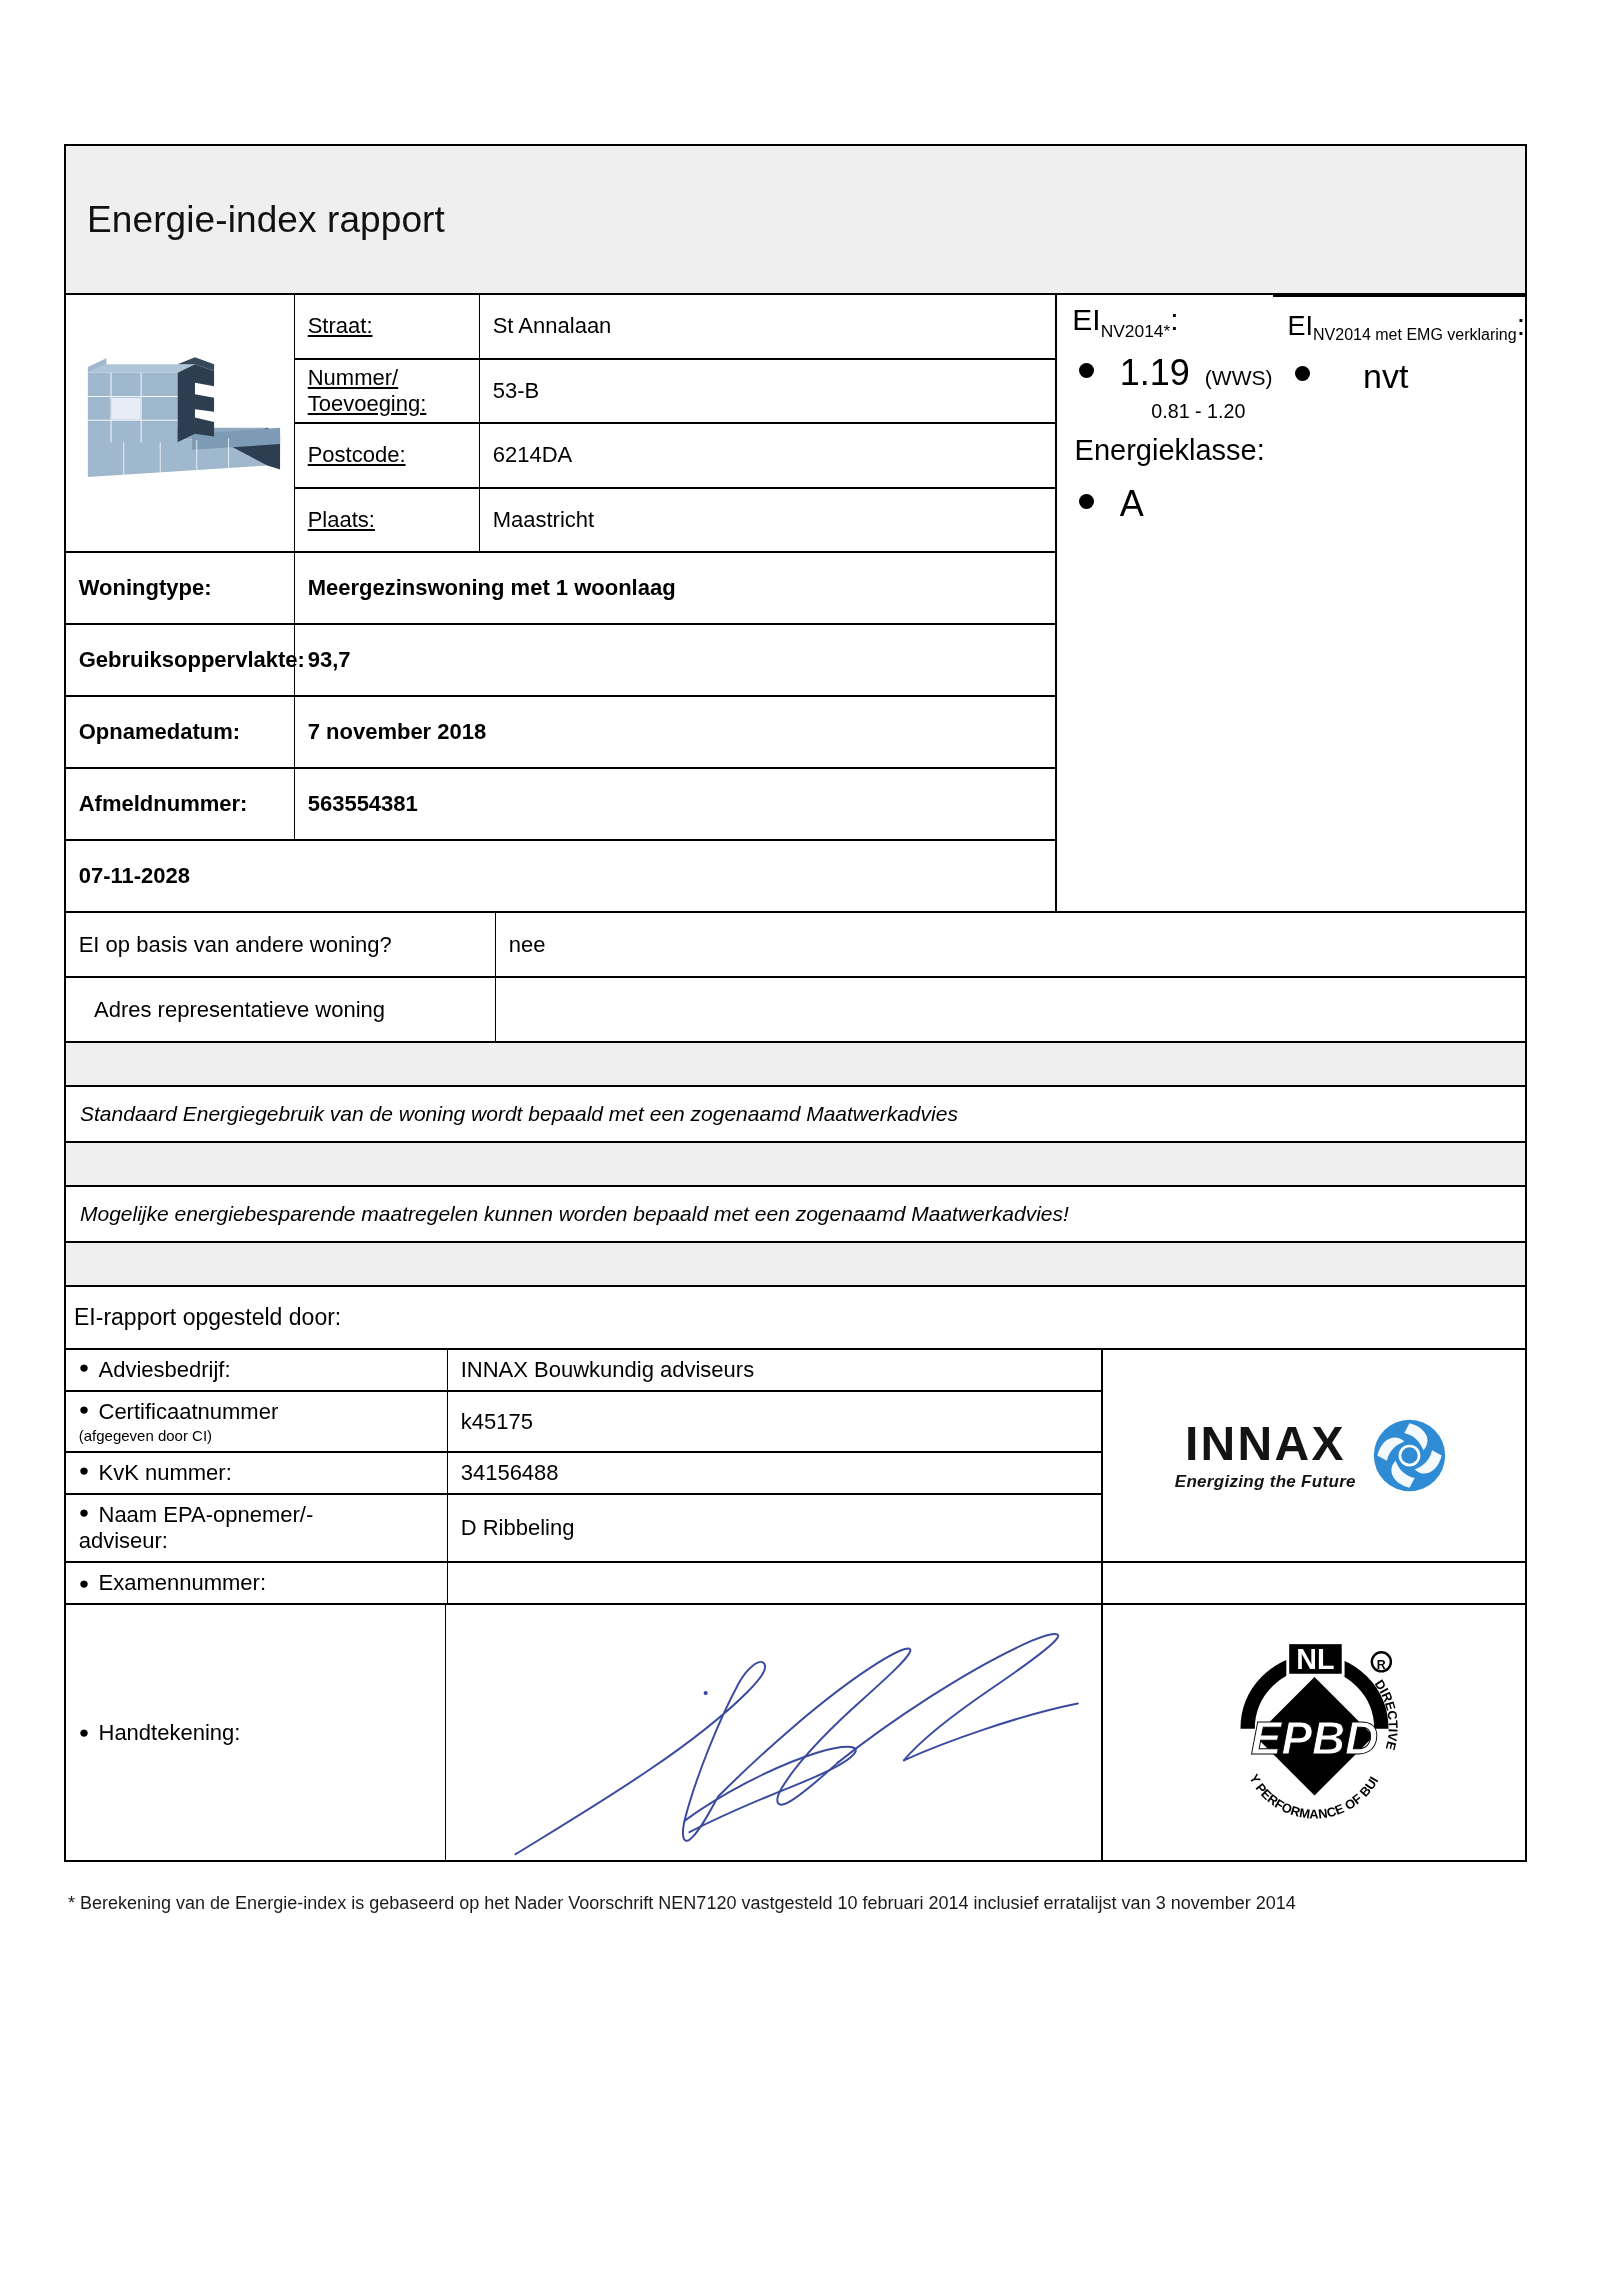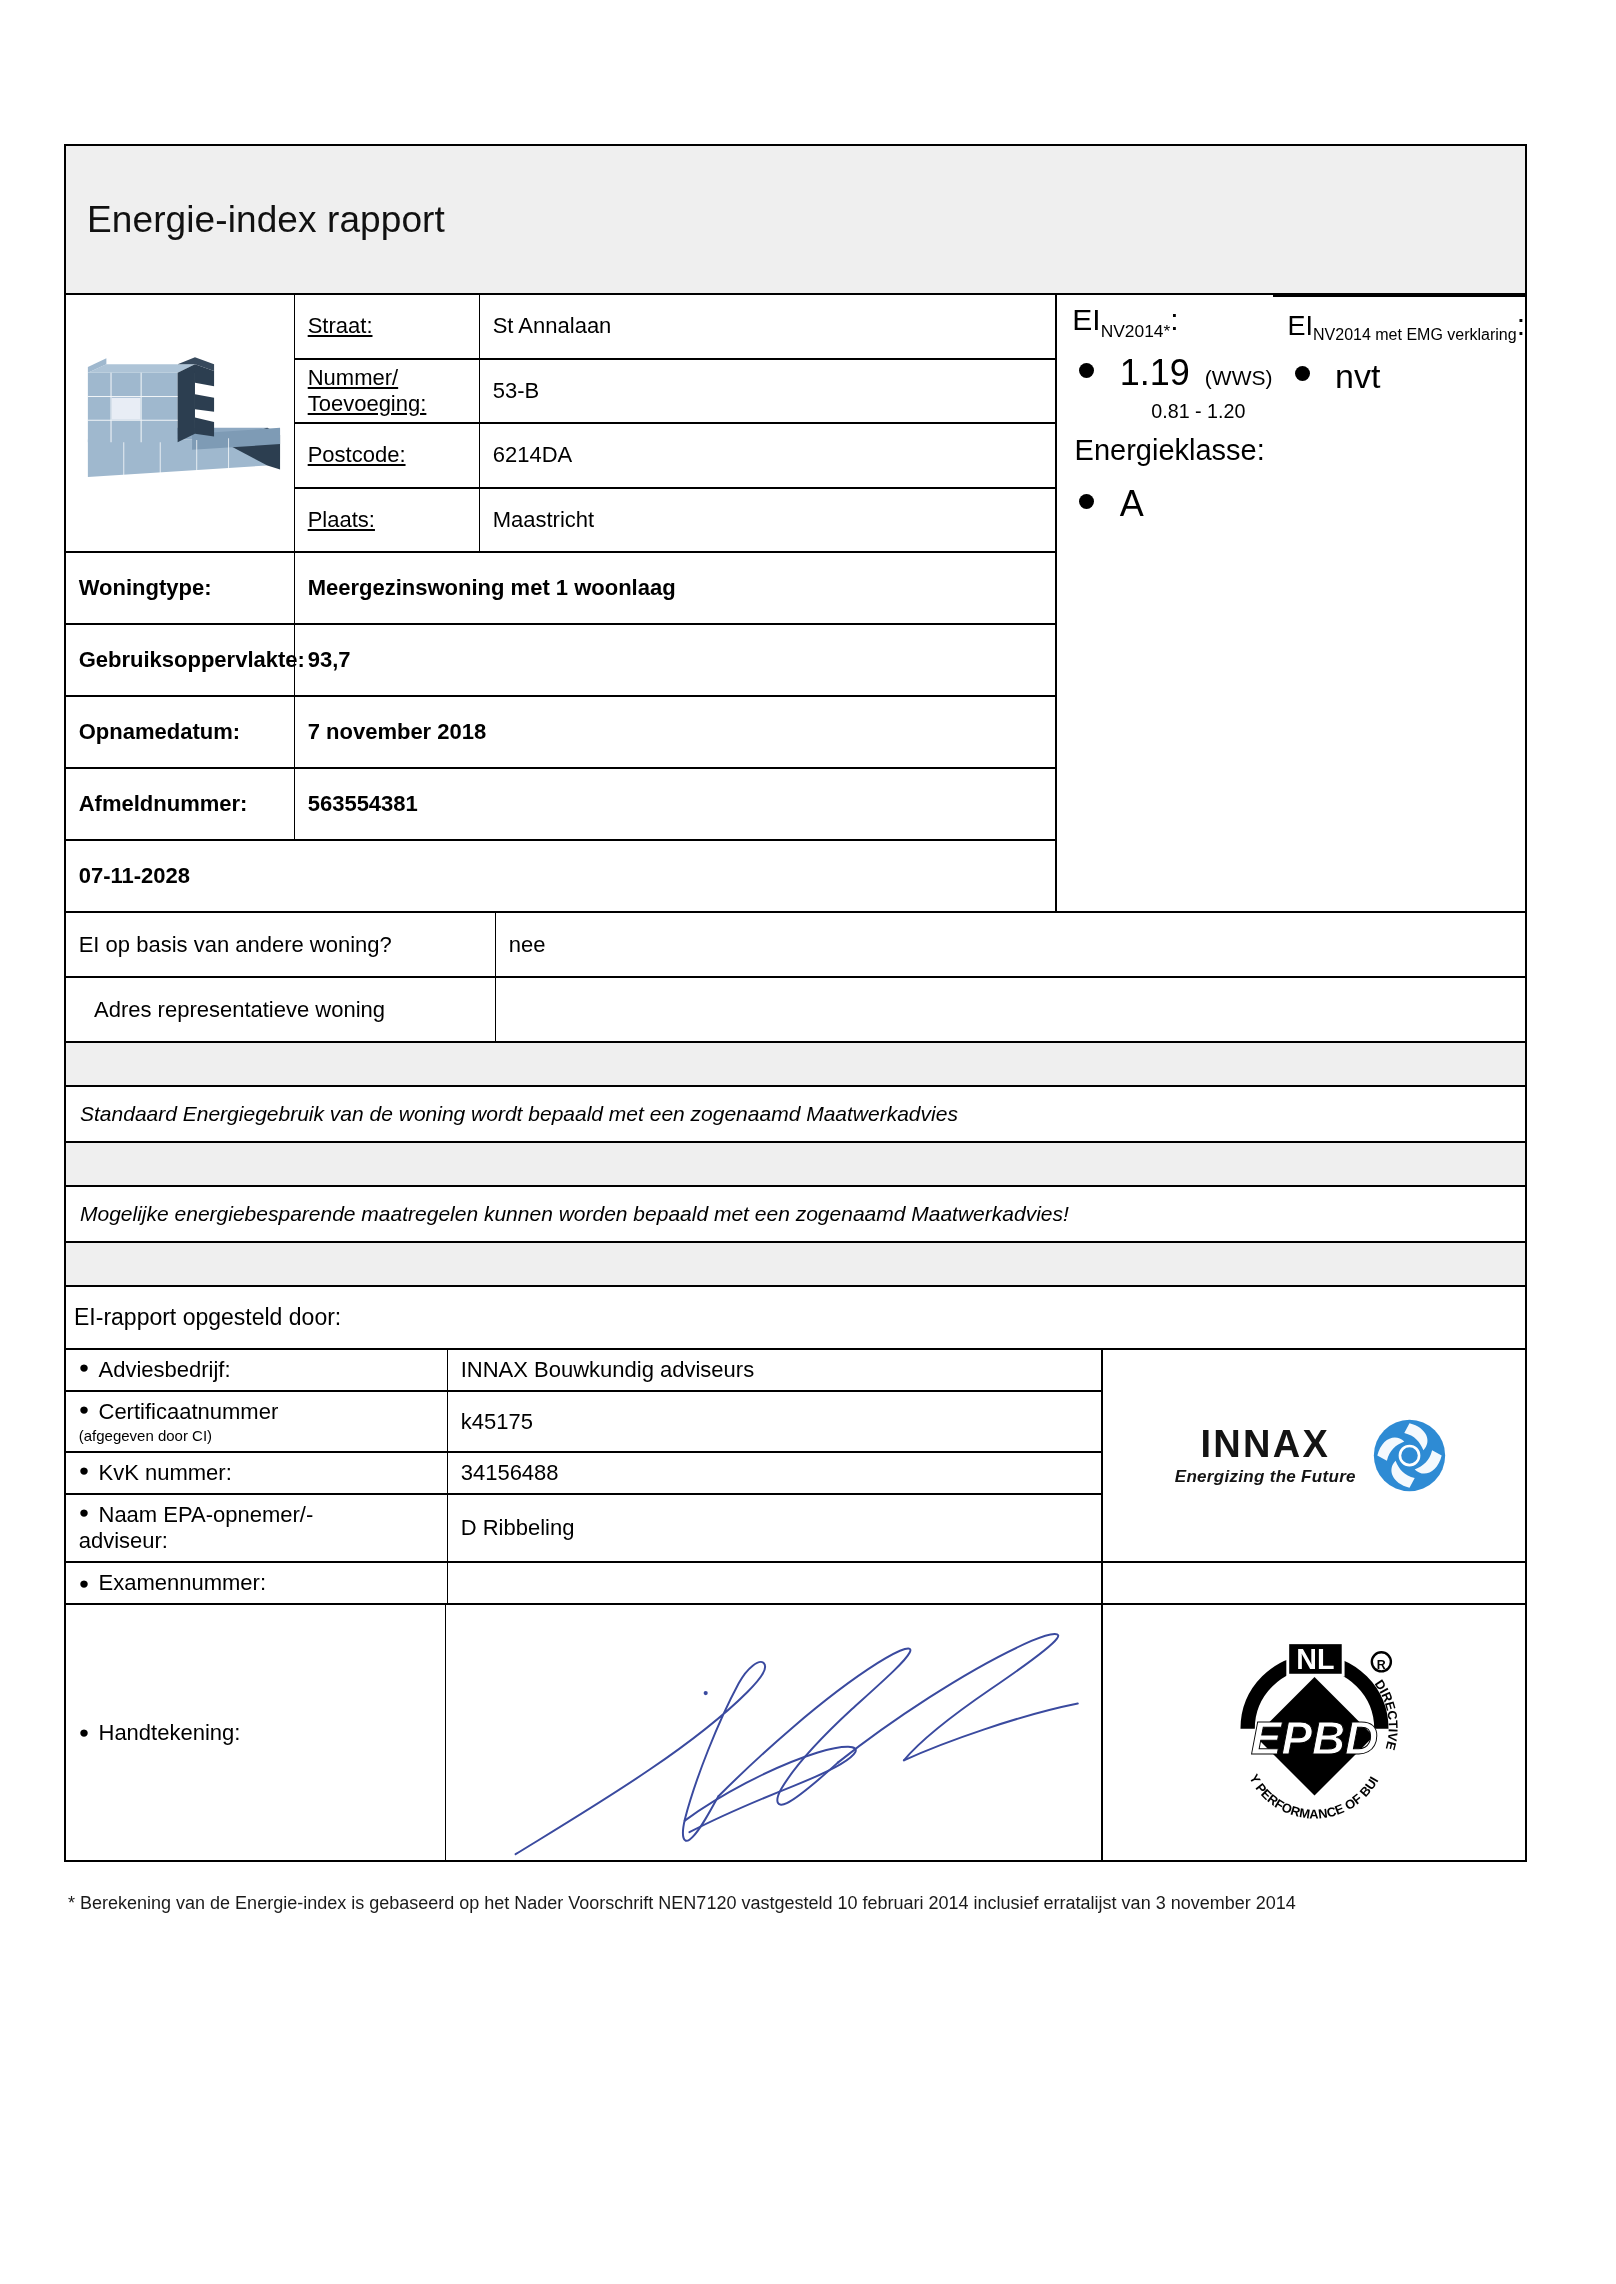--- a/index.html
+++ b/index.html
@@ -173,21 +173,21 @@
   .ei-dot {
     width: 15px; height: 15px;
     border-radius: 50%;
     background: #000;
     margin-right: 25.5px;
     position: relative;
     top: -7px;
     flex: none;
   }
   .ei-value { font-size: 36px; line-height: 1; }
-  .ei-value.small { font-size: 34px; }
+  .ei-value.small { font-size: 34px; margin-left: 28px; }
   .ei-wws { font-size: 21px; margin-left: 15px; }
   .ei-range {
     font-size: 19.7px;
     margin-top: 9.3px;
     padding-left: 79px;
   }
   .ei-klasse {
     font-size: 29px;
     margin-top: 10.4px;
     padding-left: 2.3px;
@@ -367,21 +367,21 @@
 
   
   .innax {
     display: flex;
     align-items: center;
     justify-content: center;
     width: 100%;
   }
   .innax-text { display: flex; flex-direction: column; align-items: center; }
   .innax-word {
-    font-size: 38px;
+    font-size: 48px;
     font-weight: 700;
     letter-spacing: 2.3px;
     color: #141414;
     line-height: 1;
   }
   .innax-tag {
     font-size: 17px;
     font-weight: 700;
     font-style: italic;
     color: #141414;

